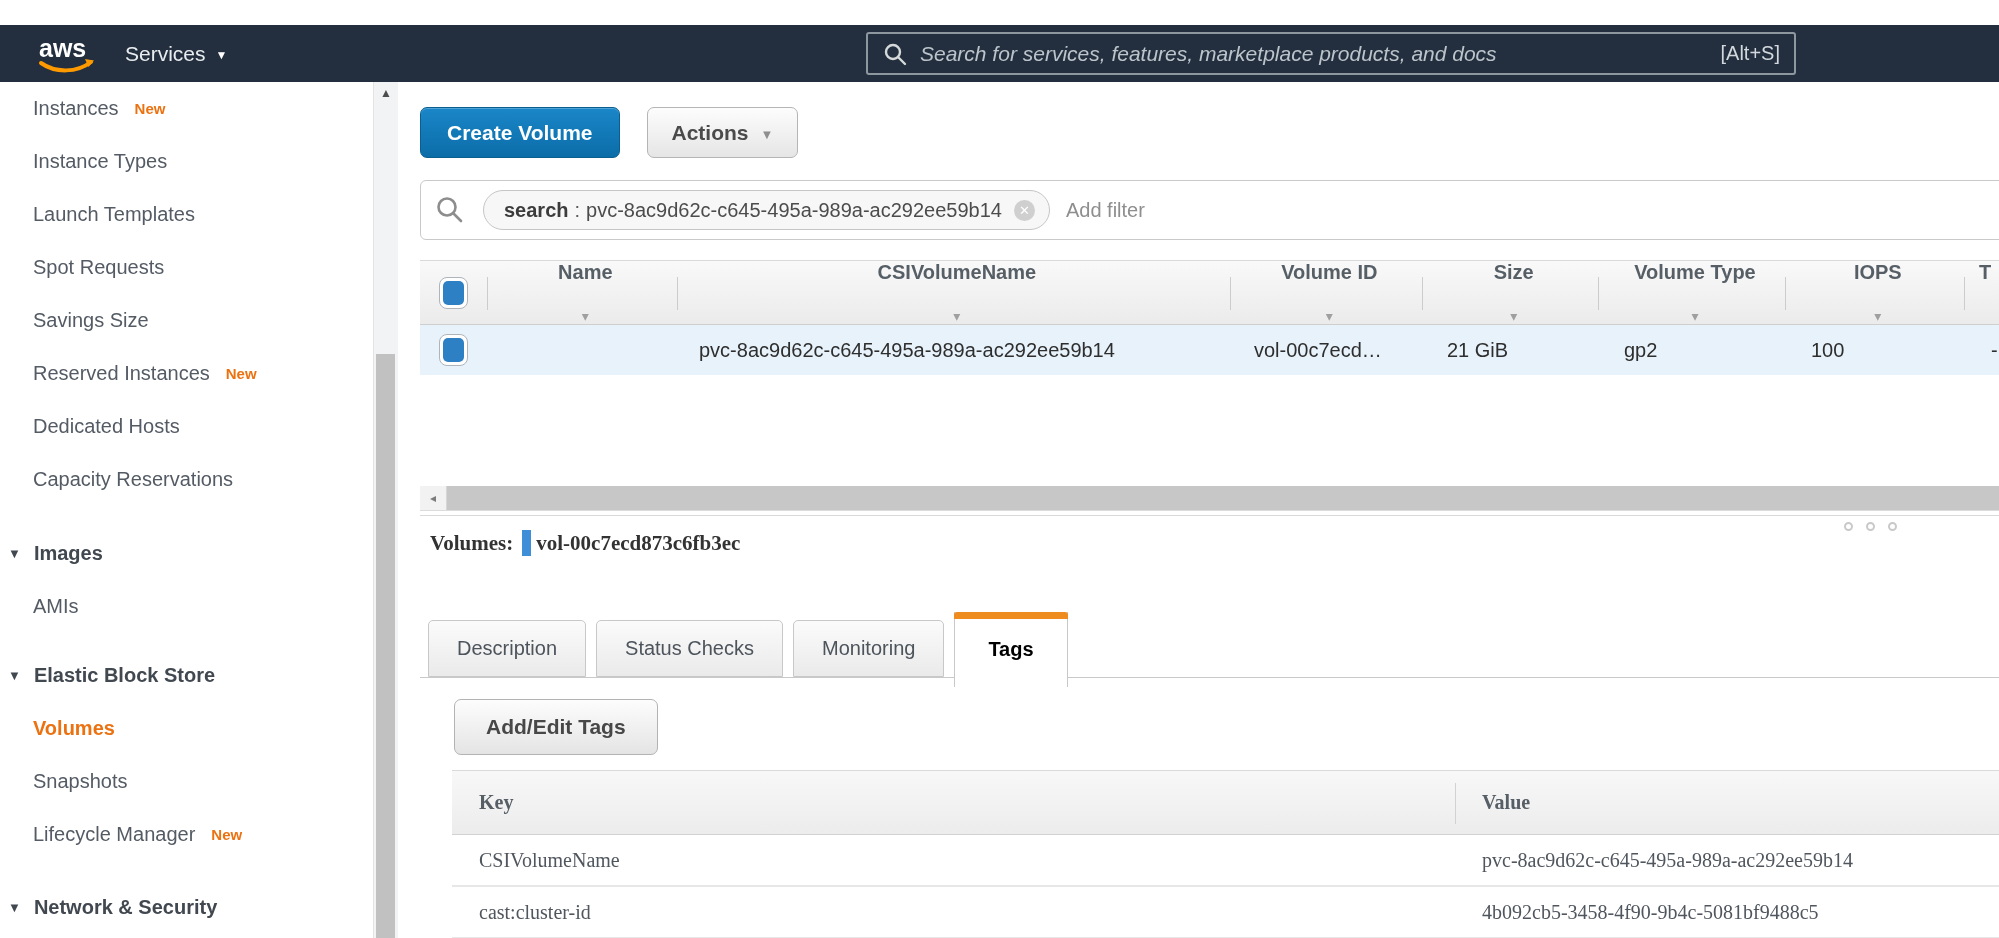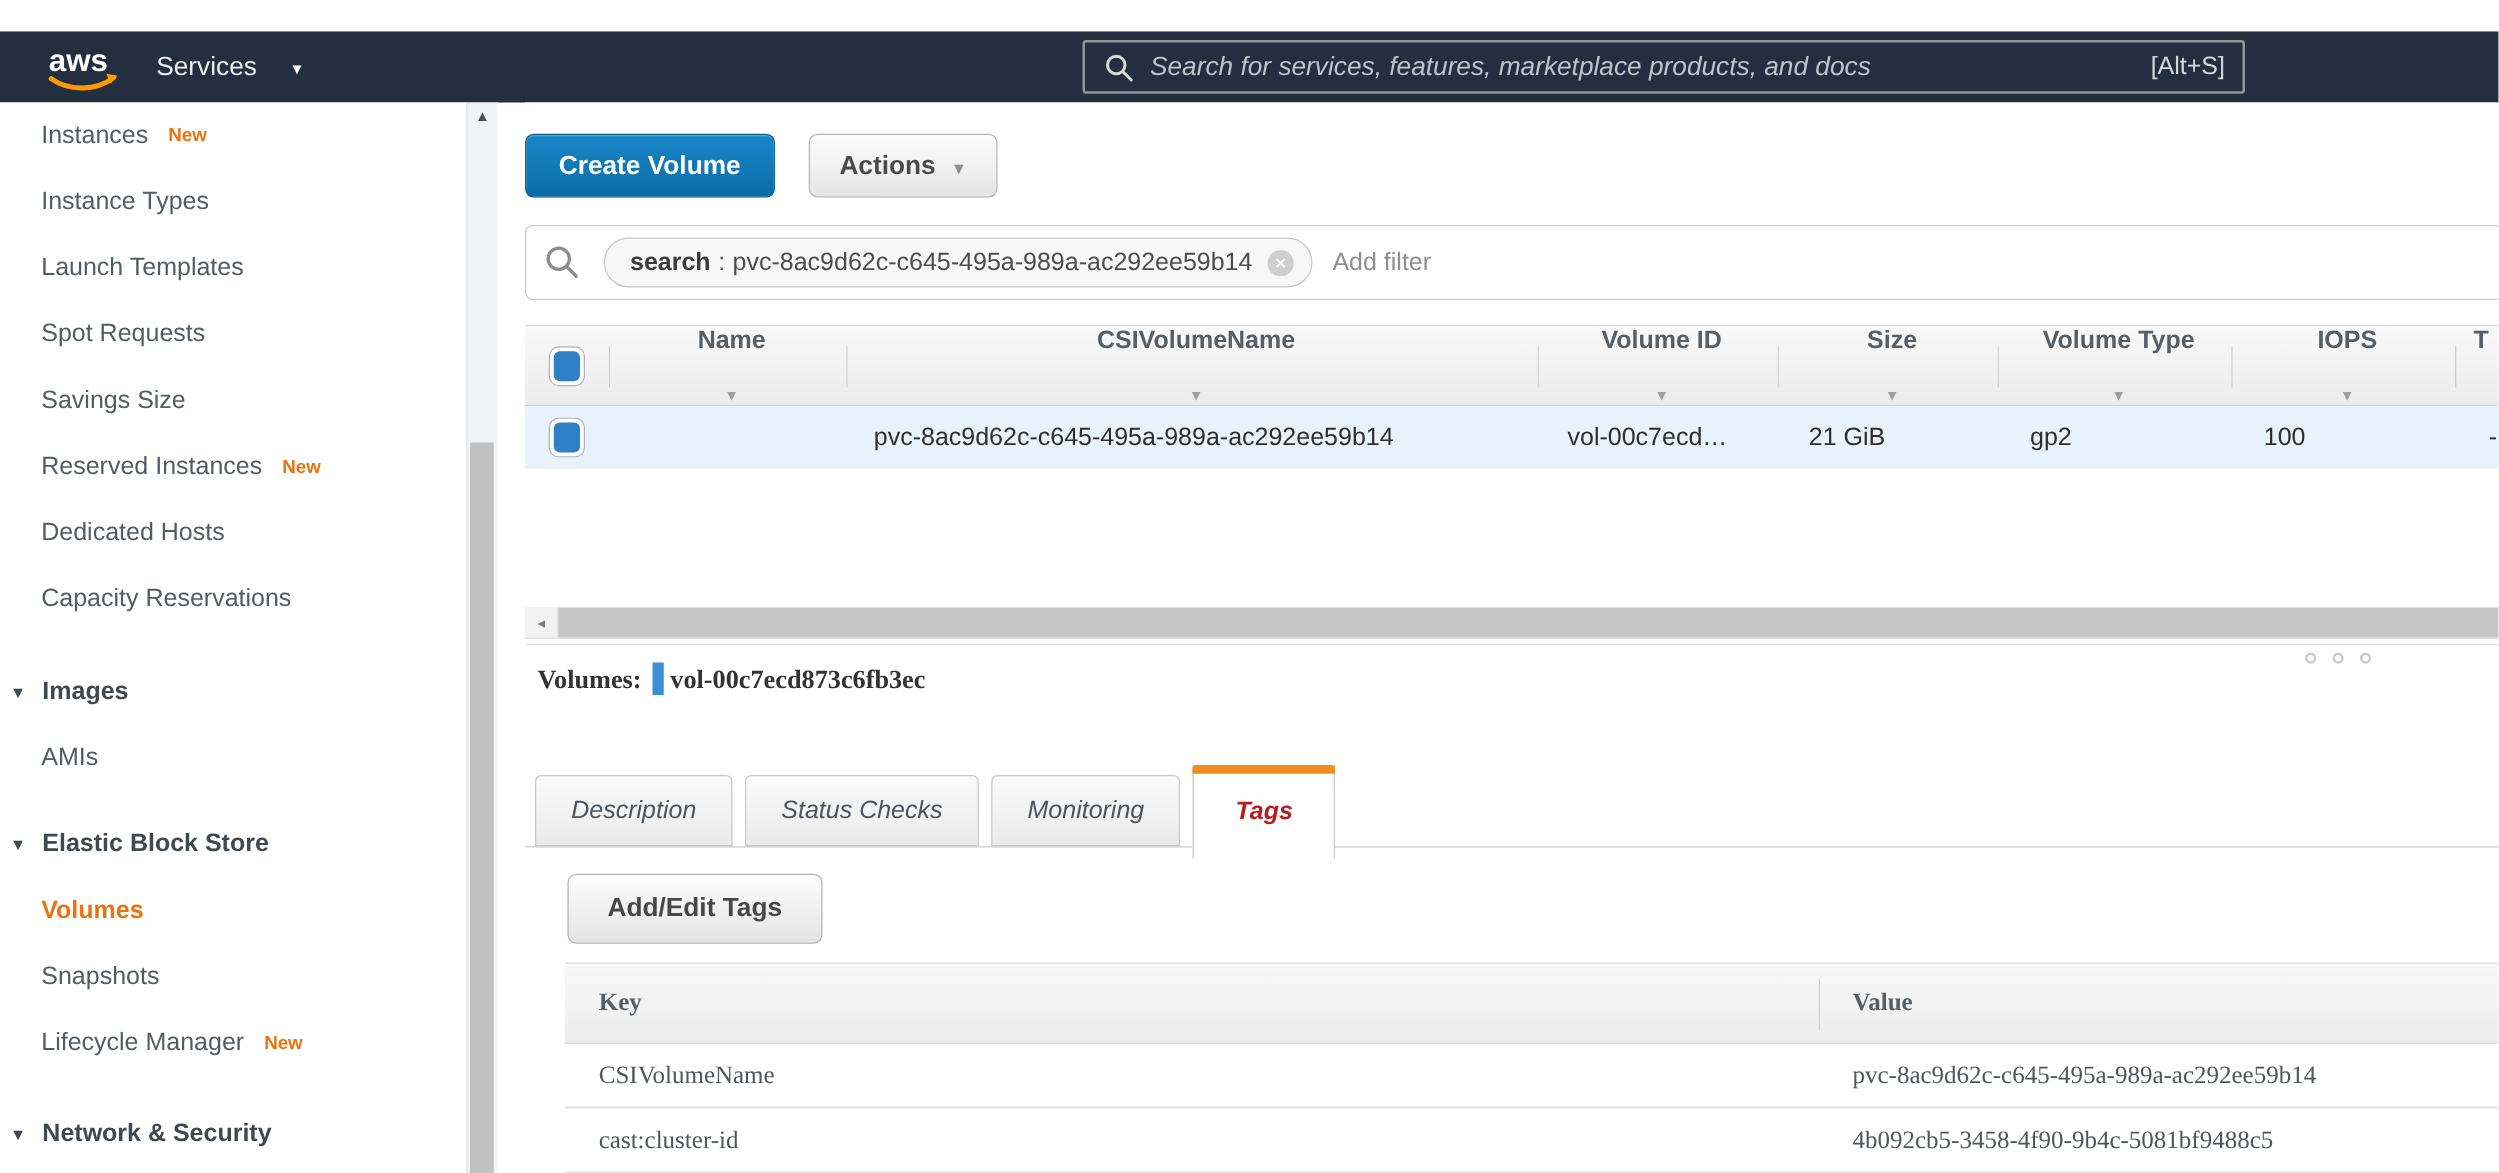--- a/index.html
+++ b/index.html
@@ -3,21 +3,21 @@
 <meta charset="utf-8">
 <style>
   * { margin:0; padding:0; box-sizing:border-box; }
   html,body { background:#fff; }
   body { font-family:"Liberation Sans", sans-serif; }
   .screen { position:relative; width:1999px; height:938px; background:#fff; overflow:hidden;margin-top:25px; }
 
   
   .topbar { position:absolute; top:0; left:0; right:0; height:57px; background:#232f3e; }
   .aws-logo { position:absolute; left:36px; top:8px; cursor:pointer; }
-  .services { position:absolute; left:125px; top:0; height:57px; display:flex; align-items:center; gap:26px;
+  .services { position:absolute; left:125px; top:0; height:57px; display:flex; align-items:center; gap:10px;
               color:#e9edf0; font-size:21px; cursor:pointer; }
   .services .caret { font-size:12px; color:#ffffff; padding-top:2px; }
   .topbar-search { position:absolute; left:866px; top:7px; width:930px; height:43px; background:#232f3e;
                    border:2px solid #8d979e; border-radius:3px; display:flex; align-items:center; padding:0 14px; }
   .topbar-search .ph { flex:1; margin-left:12px; font-style:italic; font-size:21px; color:#bcc4cb; white-space:nowrap; overflow:hidden; }
   .topbar-search .shortcut { font-size:20px; color:#d2d8dd; }
 
   
   .sidebar { position:absolute; top:57px; left:0; width:373px; bottom:8px; background:#fff; overflow:hidden; }
   .side-item { height:53px; display:flex; align-items:center; padding-left:33px; font-size:20px; color:#545b64; cursor:pointer; white-space:nowrap; }
@@ -77,23 +77,23 @@
 
   
   .panel { position:absolute; top:433px; left:0; right:0; bottom:0; border-top:1px solid #dadada; background:#fff; }
   .drag-dots { position:absolute; top:6px; left:1424px; display:flex; gap:13px; cursor:row-resize; }
   .drag-dots i { width:9px; height:9px; border:2px solid #c9c9c9; border-radius:50%; background:#fff; }
   .panel-title { position:absolute; top:14px; left:10px; display:flex; align-items:center; font-size:21px; font-weight:bold; color:#333;font-family:Liberation Serif, serif; }
   .panel-title .cursor-bar { width:9px; height:26px; background:#3e8ed8; margin:0 5px 0 9px; }
 
   .tabs { position:absolute; top:86px; left:0; right:0; height:76px; display:flex; align-items:flex-end; border-bottom:1px solid #c9c9c9; padding-left:8px; }
   .tab { height:57px; display:flex; align-items:center; padding:0 28px; margin-right:10px; font-size:20px; color:#4d545c;
-         background:linear-gradient(#fbfbfb,#eaeaea); border:1px solid #c8c8c8; border-radius:5px 5px 0 0; cursor:pointer; white-space:nowrap;font-style:italic; }
+         background:linear-gradient(#fbfbfb,#eaeaea); border:1px solid #c8c8c8; border-radius:5px 5px 0 0; cursor:pointer; white-space:nowrap; }
   .tab.active { position:relative; z-index:3; height:75px; margin-bottom:-10px; padding:0 33px; background:#fff;
-                border:1px solid #c8c8c8; border-top:none; border-bottom:none; border-radius:0; font-weight:bold; color:#b91c1c; }
+                border:1px solid #c8c8c8; border-top:none; border-bottom:none; border-radius:0; font-weight:bold; color:#000000; }
   .tab.active::before { content:''; position:absolute; top:0; left:-1px; right:-1px; height:7px; background:#ee8c1f; border-radius:3px 3px 0 0; }
 
   .btn-tags { position:absolute; top:183px; left:34px; height:56px; padding:0 31px; background:linear-gradient(#fdfdfd,#e4e4e4);
               border:1px solid #b3b3b3; border-radius:7px; font-size:21px; font-weight:bold; color:#474747;
               display:flex; align-items:center; cursor:pointer; }
 
   .tags-table { position:absolute; top:254px; left:32px; right:0;font-family:Liberation Serif, serif; }
   .tg-head { display:flex; height:65px; background:linear-gradient(#f8f8f8,#ececec); border-top:1px solid #dadada; border-bottom:1px solid #d2d2d2; }
   .tg-th { position:relative; display:flex; align-items:center; padding-left:27px; font-size:20px; font-weight:bold; color:#565e66; white-space:nowrap; }
   .tg-th.val::before { content:''; position:absolute; left:0; top:12px; height:41px; width:1px; background:#d2d2d2; }

